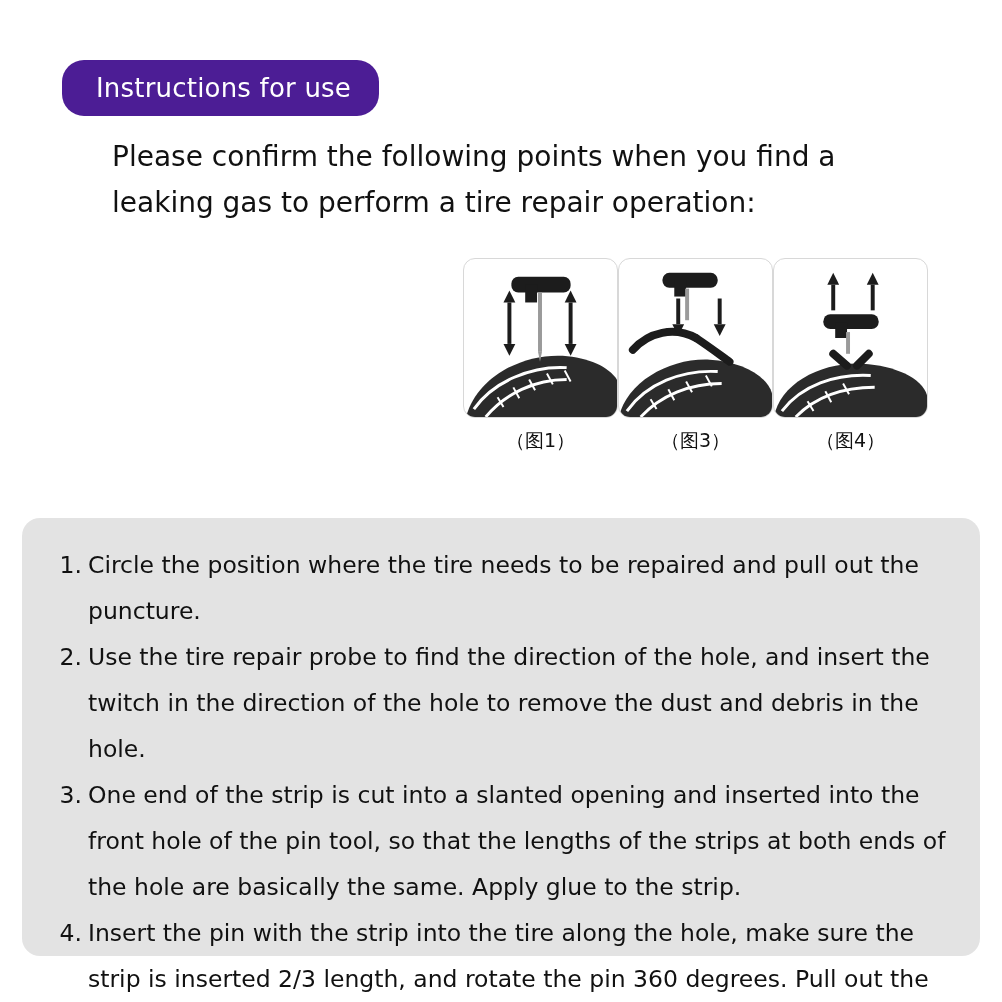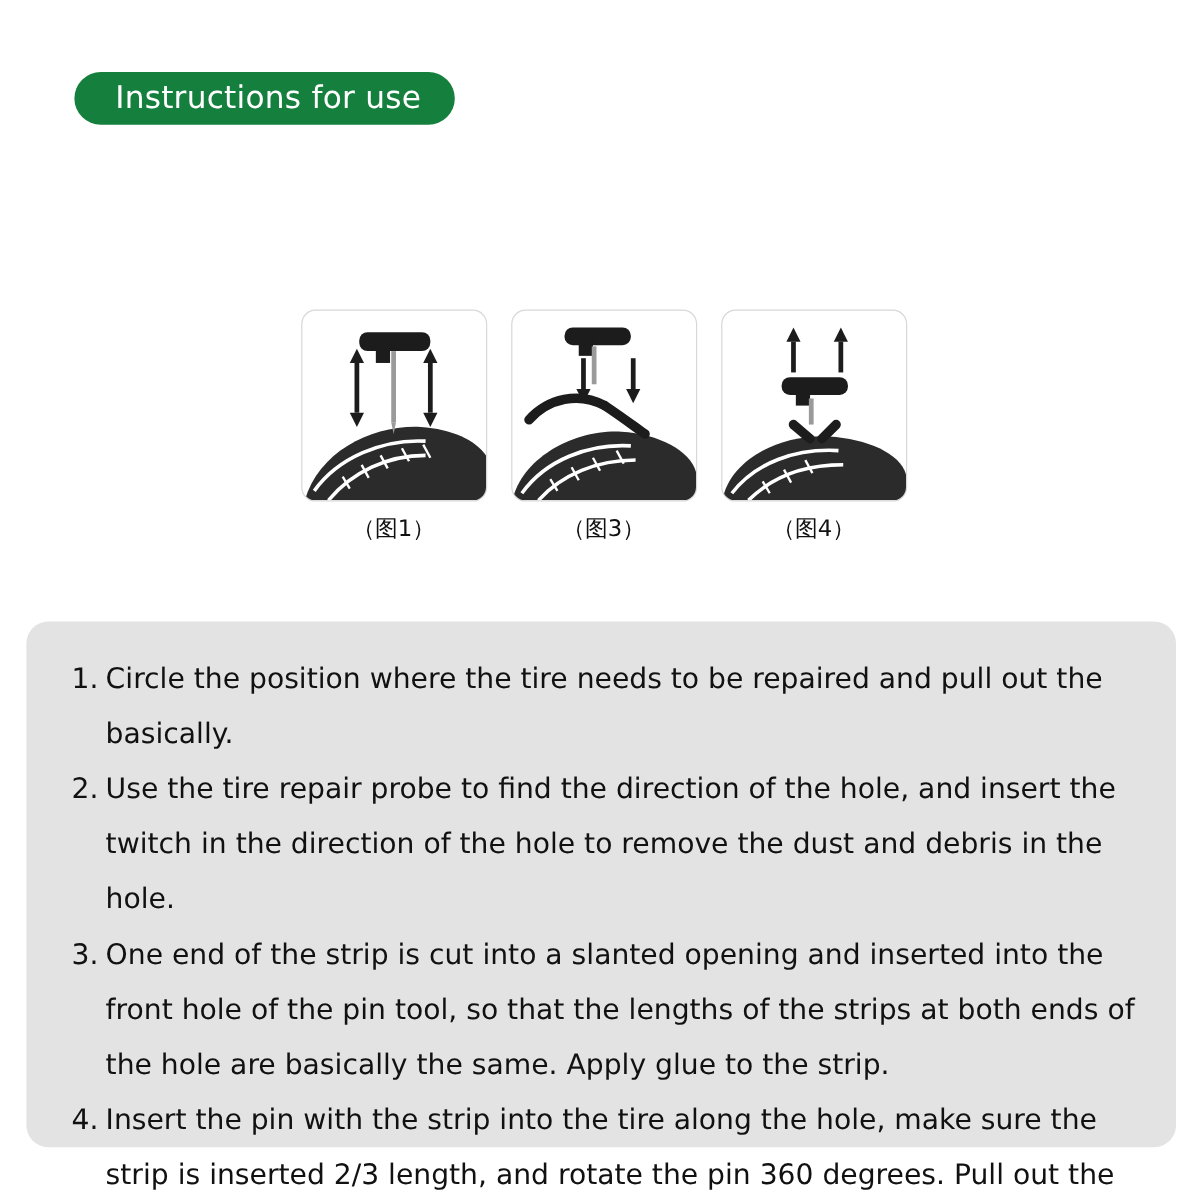--- a/index.html
+++ b/index.html
@@ -18,23 +18,23 @@
     width: 1002px;
     height: 1002px;
     box-sizing: border-box;
   }
 
   
   .title-pill {
     position: absolute;
     left: 62px;
     top: 60px;
-    height: 44px;
+    height: 56px;
     padding: 0 28px 0 34px;
-    background: #15803d;
+    background: #4c1d95;
     border-radius: 22px;
     display: flex;
     align-items: center;
     color: #ffffff;
     font-size: 26px;
     letter-spacing: 0.2px;
   }
 
   
   .intro {
@@ -47,22 +47,21 @@
     color: #111111;
   }
 
   
   .figures {
     position: absolute;
     left: 78px;
     top: 258px;
     width: 850px;
     display: flex;
-    justify-content: center;
-    gap: 20px;
+    justify-content: flex-end;
   }
   .fig {
     width: 155px;
     display: flex;
     flex-direction: column;
     align-items: center;
   }
   .fig-box {
     width: 155px;
     height: 160px;
@@ -115,20 +114,21 @@
 </style>
 </head>
 <body>
 
 <div class="page">
 
   <div class="title-pill">
     <span>Instructions for use</span>
   </div>
 
+  <div class="intro">Please confirm the following points when you find a leaking gas to perform a tire repair operation:</div>
 
   <div class="figures">
 
     <div class="fig">
       <div class="fig-box">
         <svg viewBox="0 0 155 160">
 
           <path d="M2 160 C14 118 60 96 100 98 C130 100 152 112 158 128 L158 160 Z" fill="#2b2b2b"></path>
           <path d="M10 152 C30 124 68 108 104 110" fill="none" stroke="#ffffff" stroke-width="3"></path>
           <path d="M22 160 C42 136 72 122 104 122" fill="none" stroke="#ffffff" stroke-width="3"></path>
@@ -222,21 +222,21 @@
       </div>
       <div class="fig-caption">（图4）</div>
     </div>
 
 
   </div>
 
   <div class="steps">
     <div class="step">
       <div class="step-num">1.</div>
-      <div class="step-text">Circle the position where the tire needs to be repaired and pull out the basically.</div>
+      <div class="step-text">Circle the position where the tire needs to be repaired and pull out the puncture.</div>
     </div>
     <div class="step">
       <div class="step-num">2.</div>
       <div class="step-text">Use the tire repair probe to find the direction of the hole, and insert the twitch in the direction of the hole to remove the dust and debris in the hole.</div>
     </div>
     <div class="step">
       <div class="step-num">3.</div>
       <div class="step-text">One end of the strip is cut into a slanted opening and inserted into the front hole of the pin tool, so that the lengths of the strips at both ends of the hole are basically the same. Apply glue to the strip.</div>
     </div>
     <div class="step">

